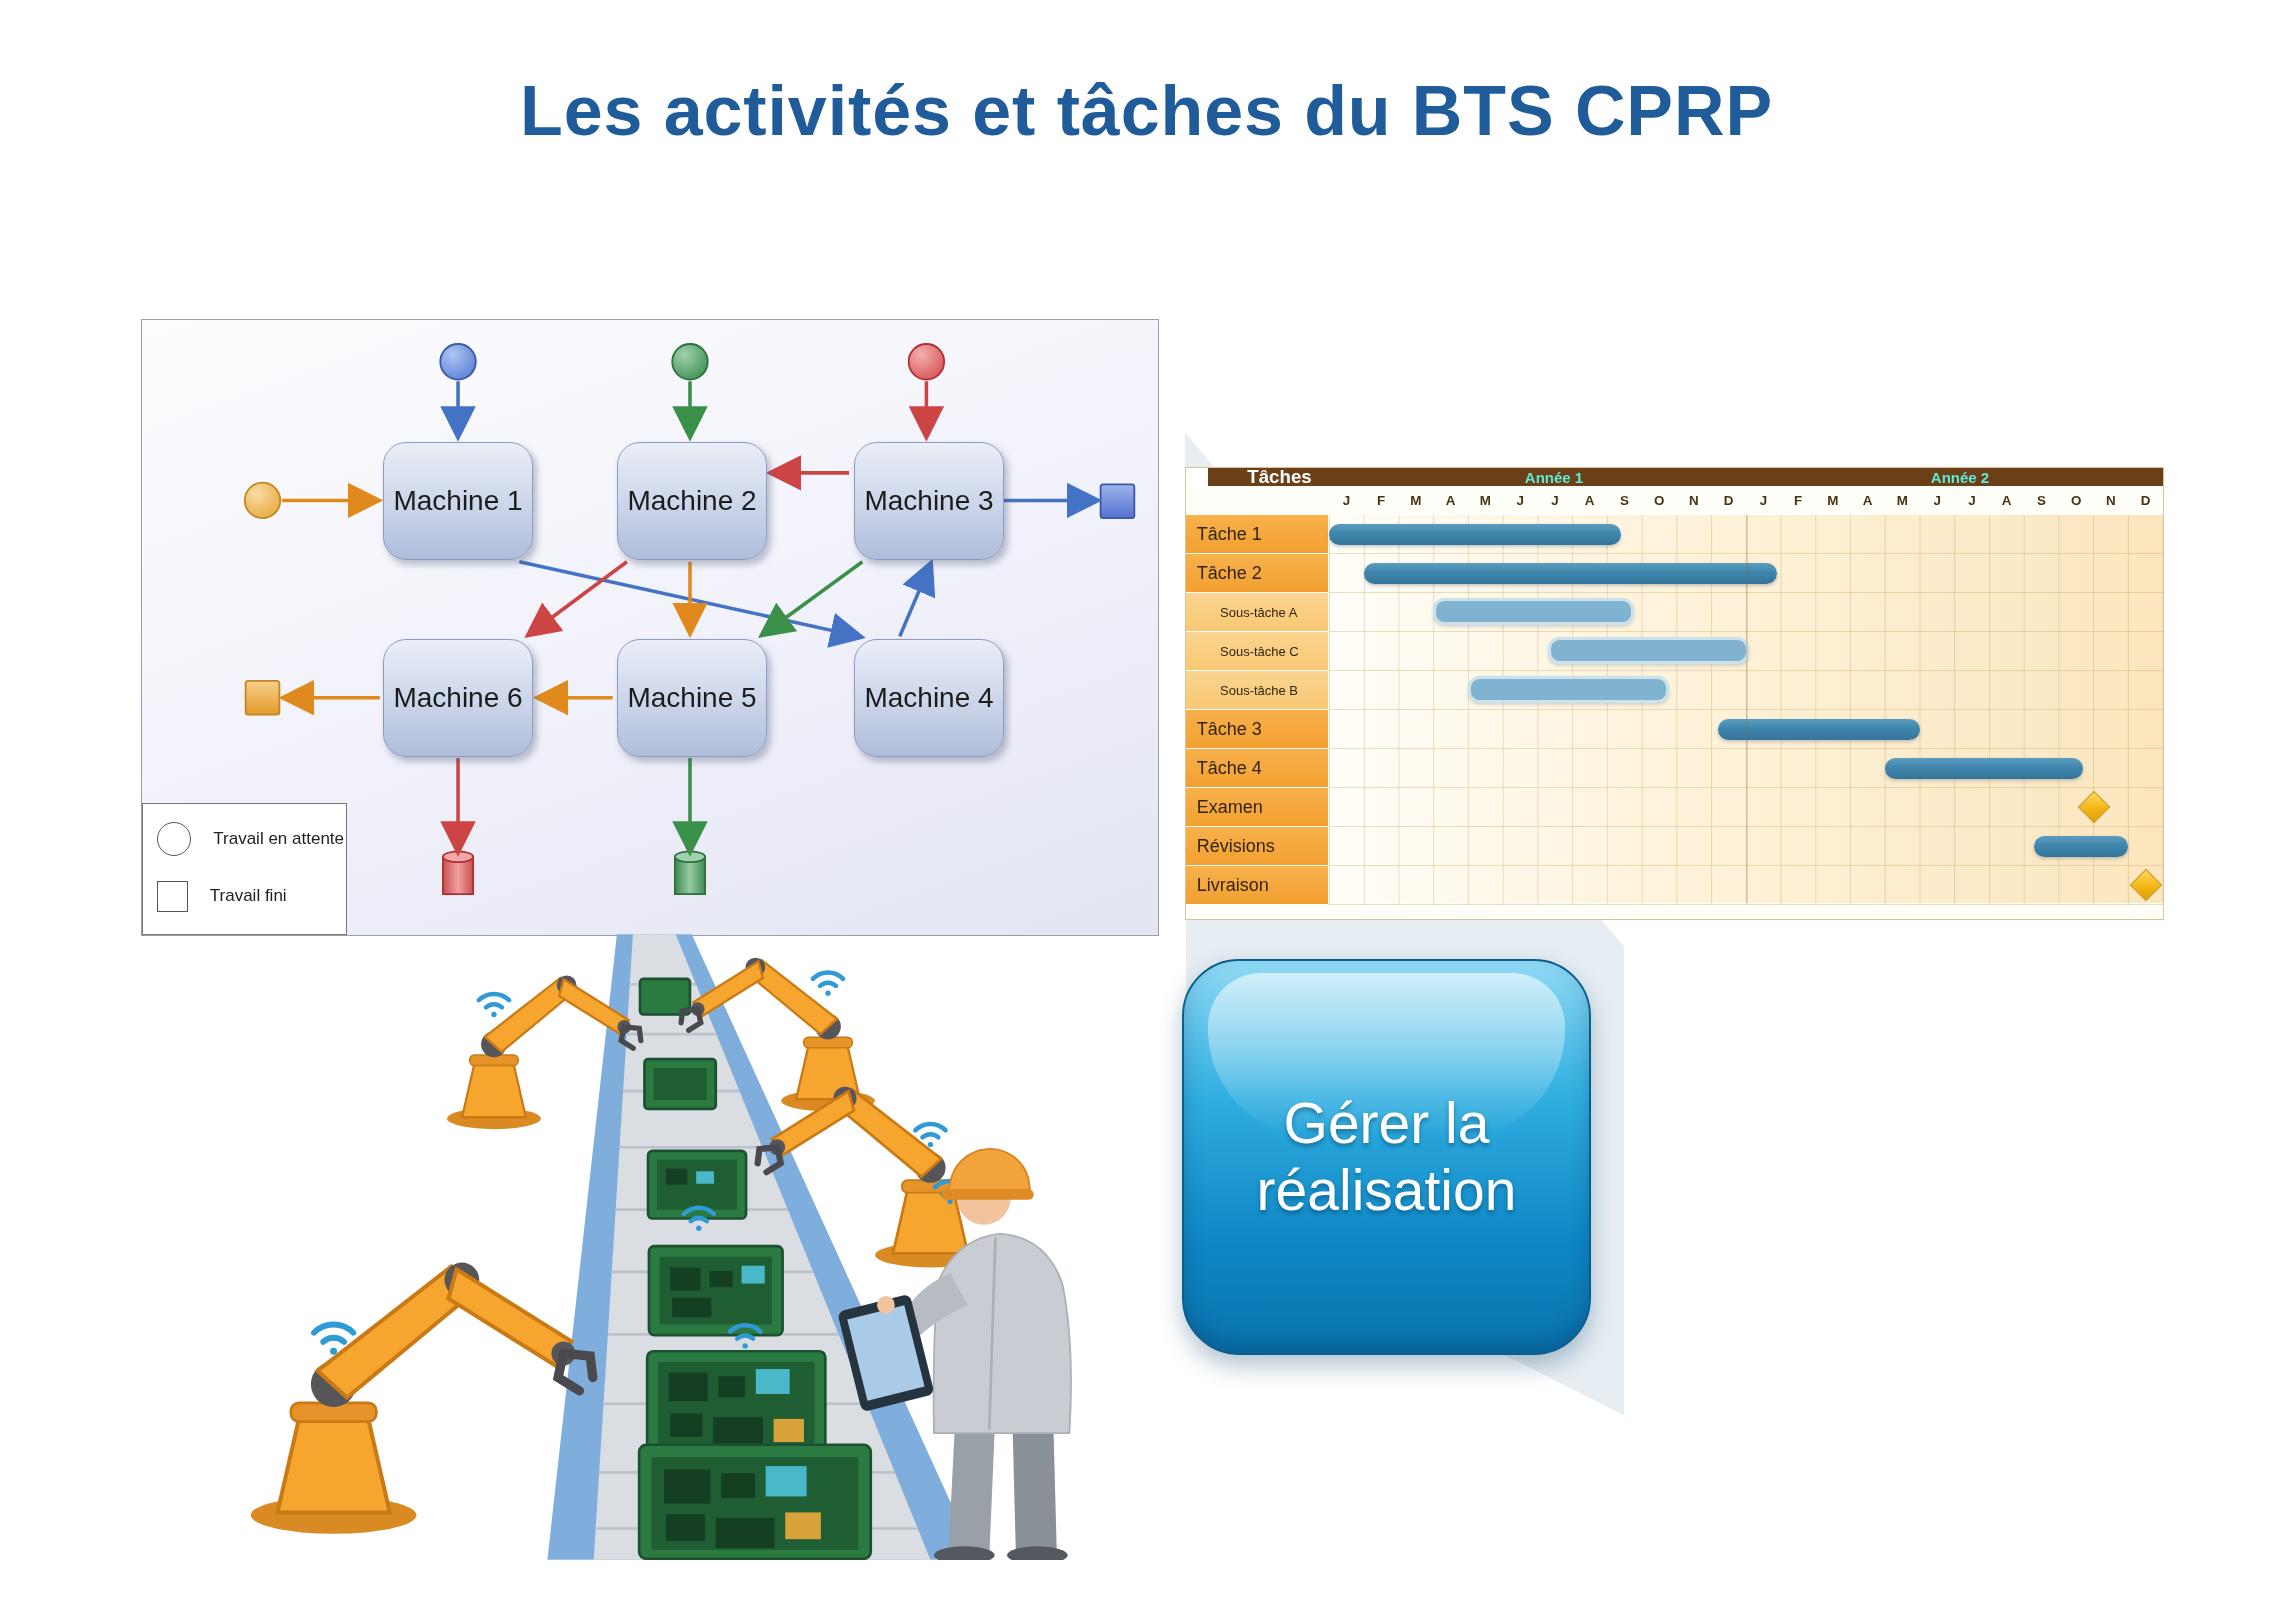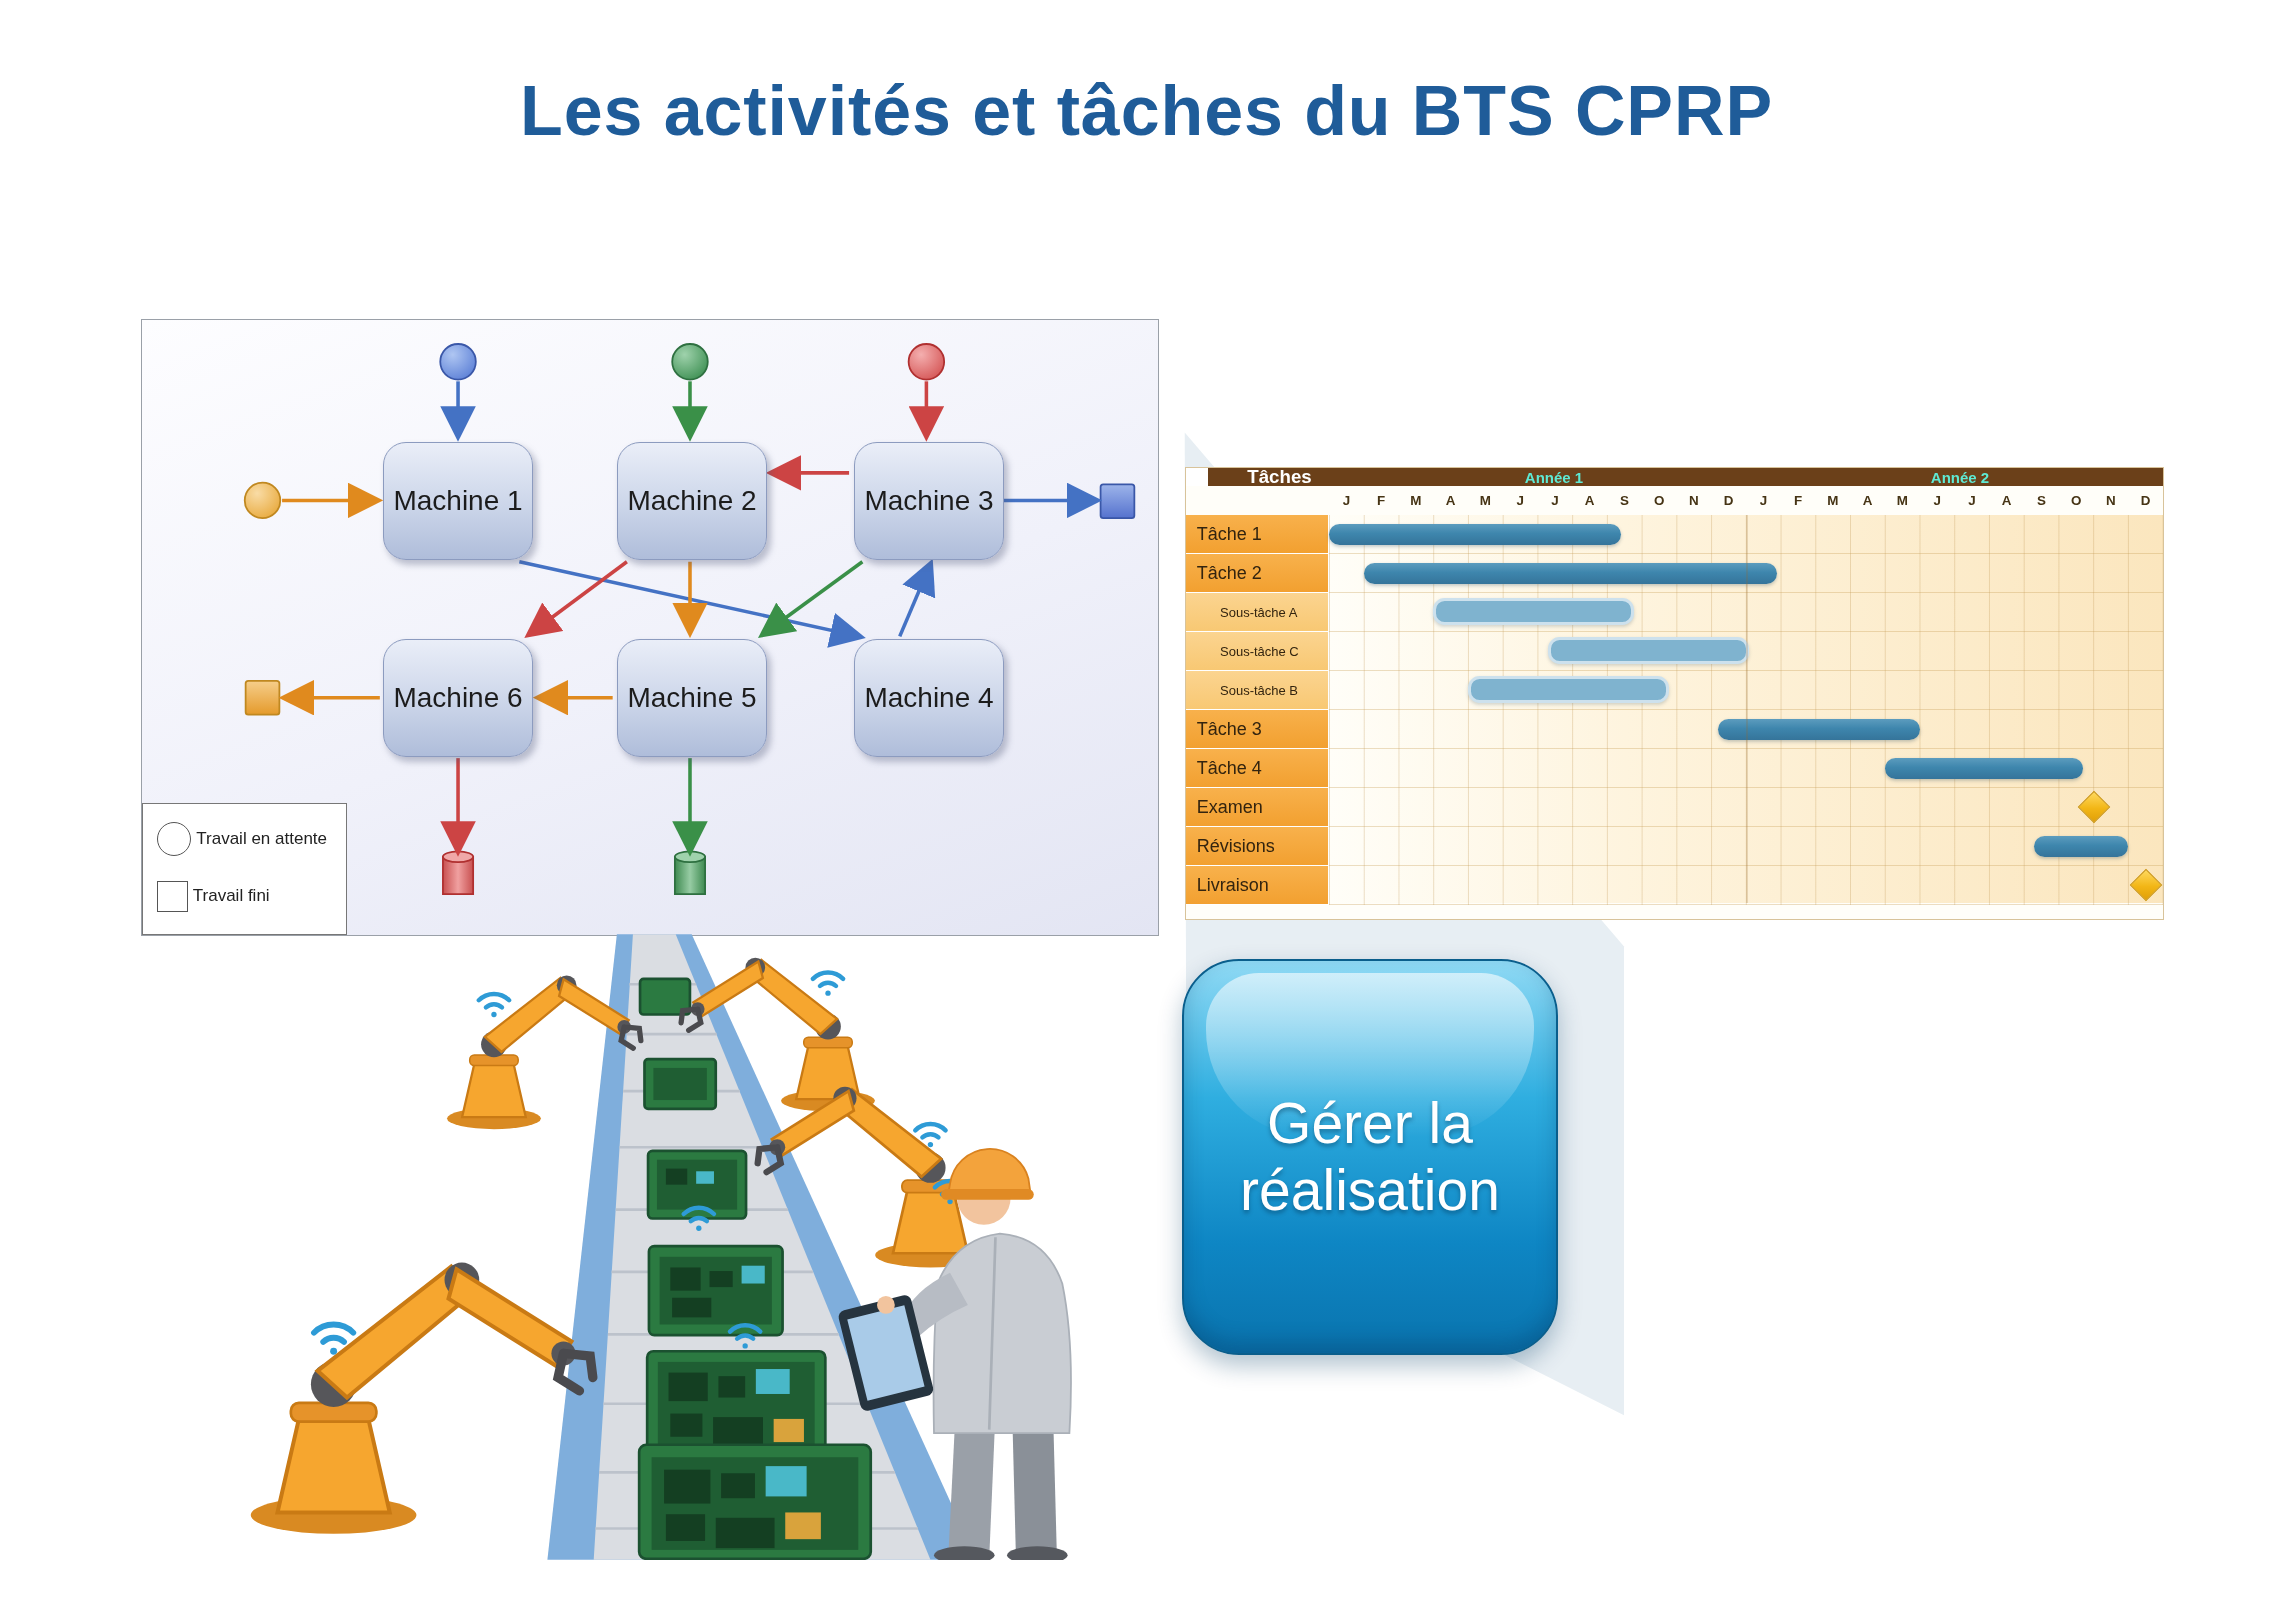--- a/index.html
+++ b/index.html
@@ -34,21 +34,21 @@
     background:linear-gradient(180deg,#EAEEF8 0%,#CBD5E9 55%,#AFBDDA 100%);
     border:1.8px solid #8C9BBF;
     box-shadow:3.6px 4.5px 6.2px rgba(80,90,120,.35);
     display:flex;align-items:center;justify-content:center;
     font-size:28px;color:#1c1c1c;
   }
   .legend-box{
     position:absolute;left:0px;bottom:0px;width:205px;height:132px;
     background:#ffffff;border:0.9px solid #777;box-sizing:border-box;
   }
-  .legend-item{position:absolute;left:14.3px;display:flex;align-items:center;gap:5px;}
+  .legend-item{position:absolute;left:14.3px;display:flex;align-items:center;gap:22px;}
   .legend-item.first{top:18px;}
   .legend-item.second{top:77px;}
   .legend-circle{width:32px;height:32px;border-radius:50%;border:1.8px solid #555;background:#fff;flex:0 0 auto;}
   .legend-square{width:28.5px;height:28.5px;border:1.8px solid #555;background:#fff;flex:0 0 auto;}
   .legend-text{font-size:17px;color:#222;}
 
   
   .gantt{
     position:absolute;left:1185px;top:467px;width:977px;height:451px;
     z-index:1;border:0.9px solid #D8C39A;box-sizing:content-box;background:#FFFEF9;
@@ -106,21 +106,21 @@
   }
   .g-milestone{
     position:absolute;top:50%;width:23px;height:23px;z-index:2;
     transform:translate(-50%,-50%) rotate(45deg);
     background:linear-gradient(135deg,#FFD95E 0%,#F2B616 55%,#E09F08 100%);
     border:1.8px solid #C9920A;box-sizing:border-box;
   }
 
   
   .cta{
-    position:absolute;left:1182px;top:959px;width:376px;height:396px;
+    position:absolute;left:1182px;top:959px;width:409px;height:396px;
     z-index:2;border-radius:57px;
     background:linear-gradient(180deg,#8FD9F4 0%,#2FAEE0 35%,#0E86C4 72%,#0A74AE 100%);
     border:2.7px solid #0A5E8C;box-sizing:border-box;
     box-shadow:0 10.7px 23px rgba(0,60,100,.30), inset 0 -10.7px 19.6px rgba(0,40,80,.25);
     display:flex;align-items:center;justify-content:center;
   }
   .cta::before{
     content:'';position:absolute;left:6%;top:3%;width:88%;height:42%;
     border-radius:53px 53px 107px 107px;
     background:linear-gradient(180deg,rgba(255,255,255,.60),rgba(255,255,255,0));

